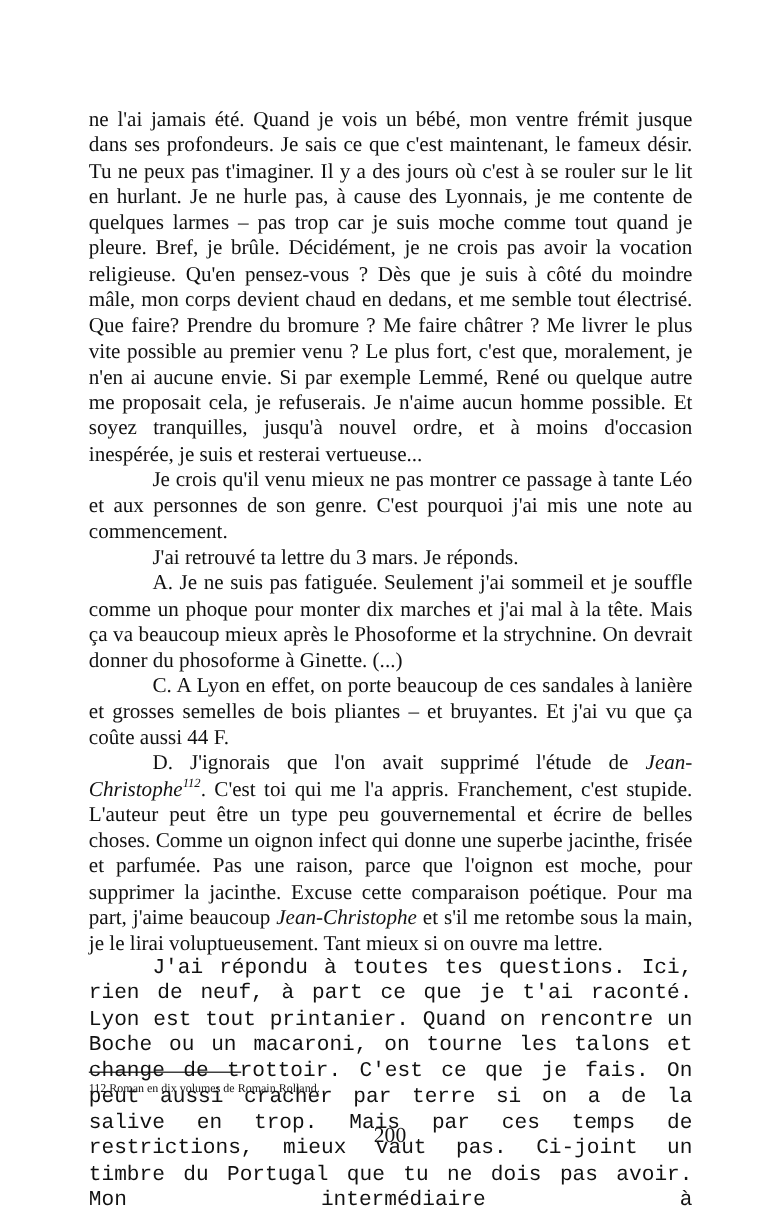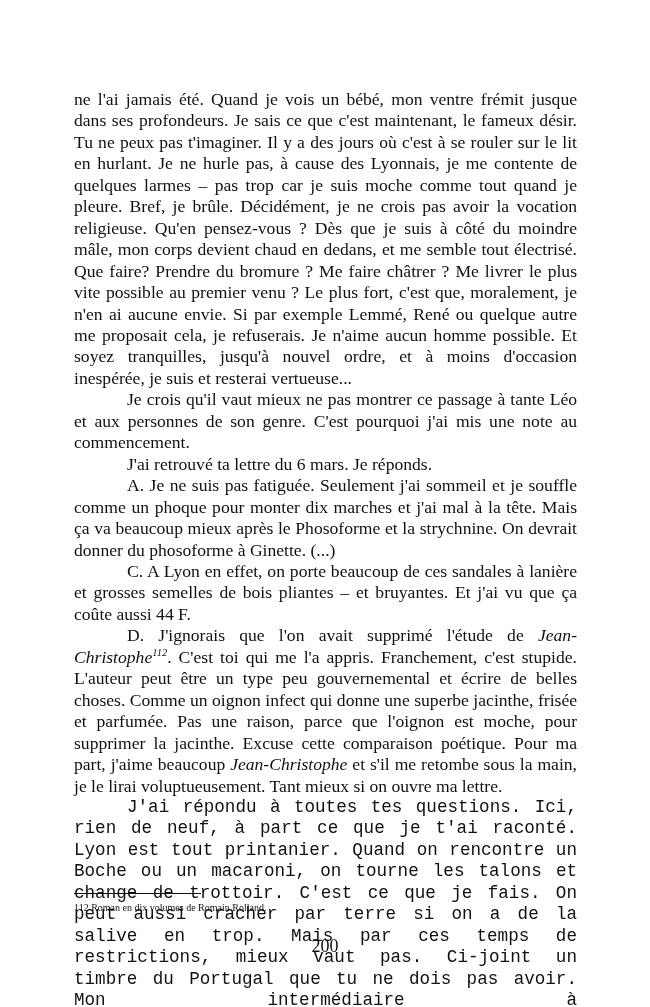--- a/index.html
+++ b/index.html
@@ -84,25 +84,25 @@
 
 <div class="page">
 
   <div class="body-text">
 
     <p>
       <span>ne l'ai jamais été. Quand je vois un bébé, mon ventre frémit jusque dans ses profondeurs. Je sais ce que c'est maintenant, le fameux désir. Tu ne peux pas t'imaginer. Il y a des jours où c'est à se rouler sur le lit en hurlant. Je ne hurle pas, à cause des Lyonnais, je me contente de quelques larmes – pas trop car je suis moche comme tout quand je pleure. Bref, je brûle. Décidément, je ne crois pas avoir la vocation religieuse. Qu'en pensez-vous ? Dès que je suis à côté du moindre mâle, mon corps devient chaud en dedans, et me semble tout électrisé. Que faire? Prendre du bromure ? Me faire châtrer ? Me livrer le plus vite possible au premier venu ? Le plus fort, c'est que, moralement, je n'en ai aucune envie. Si par exemple Lemmé, René ou quelque autre me proposait cela, je refuserais. Je n'aime aucun homme possible. Et soyez tranquilles, jusqu'à nouvel ordre, et à moins d'occasion inespérée, je suis et resterai vertueuse...</span>
     </p>
 
     <p class="indent">
-      <span>Je crois qu'il vaut mieux ne pas montrer ce passage à tante Léo et aux personnes de son genre. C'est pourquoi j'ai mis une note au commencement.</span>
+      <span>Je crois qu'il venu mieux ne pas montrer ce passage à tante Léo et aux personnes de son genre. C'est pourquoi j'ai mis une note au commencement.</span>
     </p>
 
     <p class="indent">
-      <span>J'ai retrouvé ta lettre du 6 mars. Je réponds.</span>
+      <span>J'ai retrouvé ta lettre du 3 mars. Je réponds.</span>
     </p>
 
     <p class="indent">
       <span>A. Je ne suis pas fatiguée. Seulement j'ai sommeil et je souffle comme un phoque pour monter dix marches et j'ai mal à la tête. Mais ça va beaucoup mieux après le Phosoforme et la strychnine. On devrait donner du phosoforme à Ginette. (...)</span>
     </p>
 
     <p class="indent">
       <span>C. A Lyon en effet, on porte beaucoup de ces sandales à lanière et grosses semelles de bois pliantes – et bruyantes. Et j'ai vu que ça coûte aussi 44 F.</span>
     </p>
 

